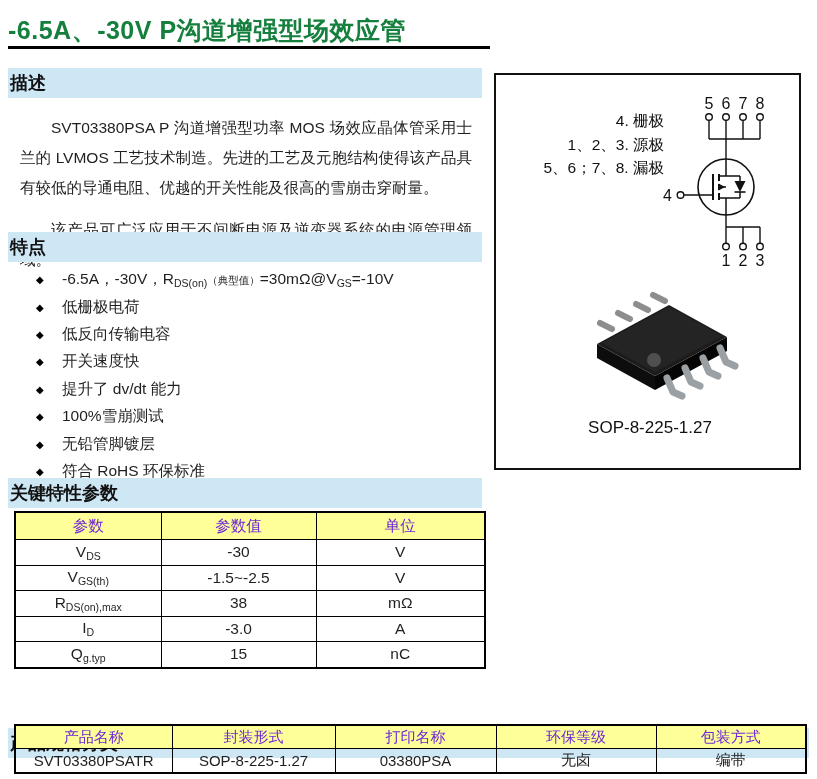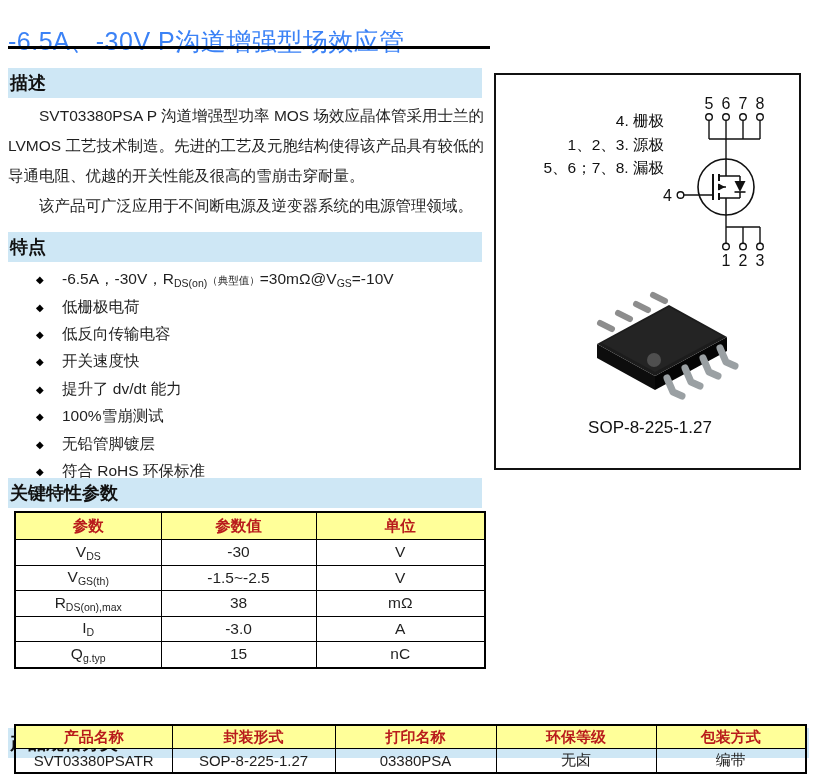--- a/index.html
+++ b/index.html
@@ -1,43 +1,43 @@
 <!DOCTYPE html>
 <html><head>
 <meta charset="utf-8">
 <style>
   html,body{margin:0;padding:0;background:#fff;}
   #page{position:relative;width:817px;height:779px;background:#ffffff;overflow:hidden;
         font-family:"Liberation Sans",sans-serif;color:#1f1f1f;}
   .abs{position:absolute;}
   
-  #title{left:8px;top:25px;font-size:25px;font-weight:normal;color:#3b82f6;letter-spacing:0.5px;}
+  #title{left:8px;top:14px;font-size:25px;font-weight:bold;color:#15803d;letter-spacing:0.5px;}
   #title-rule{left:8px;top:46px;width:482px;height:3px;background:#000;}
   
   .section-bar{left:8px;height:30px;background:#cee7f5;font-size:18px;font-weight:bold;
                color:#111;line-height:30px;padding-left:2px;box-sizing:border-box;}
   #bar-desc{top:68px;width:474px;}
   #bar-feat{top:232px;width:474px;}
   #bar-key{top:478px;width:474px;}
   #bar-spec{top:728px;width:801px;}
   
   #desc-text{left:8px;top:101px;width:476px;font-size:15.5px;line-height:30px;text-align:justify;}
-  #desc-text p{margin:0;text-indent:2em;}
+  #desc-text p{margin:12px;text-indent:2em;}
   
   #features{left:36px;top:266px;width:440px;}
   .feat-item{height:27.4px;display:flex;align-items:center;font-size:15.5px;}
   .feat-bullet{width:26px;font-size:10px;color:#000;flex:0 0 26px;}
   .seg-sub{font-size:10.5px;vertical-align:-3px;}
   .seg-small{font-size:10.5px;}
   
   #pin-box{left:494px;top:73px;width:303px;height:393px;border:2px solid #111;background:#fff;}
   
   table{border-collapse:collapse;table-layout:fixed;}
   td,th{border:1px solid #000;text-align:center;padding:0;overflow:hidden;white-space:nowrap;}
-  .hdr{background:#ffff99;color:#b91c1c;font-weight:bold;}
+  .hdr{background:#ffff99;color:#6d28d9;font-weight:normal;}
   #key-table{left:14px;top:511px;width:470px;border:2px solid #000;}
   #key-table th{height:26px;font-size:15.5px;}
   #key-table td{height:24.5px;font-size:15.5px;margin-top:36px;}
   #spec-table{left:14px;top:724px;width:791px;border:2px solid #000;}
   #spec-table th{height:22px;font-size:15px;margin-left:33px;}
   #spec-table td{height:23px;font-size:15px;}
   svg text{font-family:"Liberation Sans",sans-serif;fill:#111;}
 </style>
 </head>
 <body>

